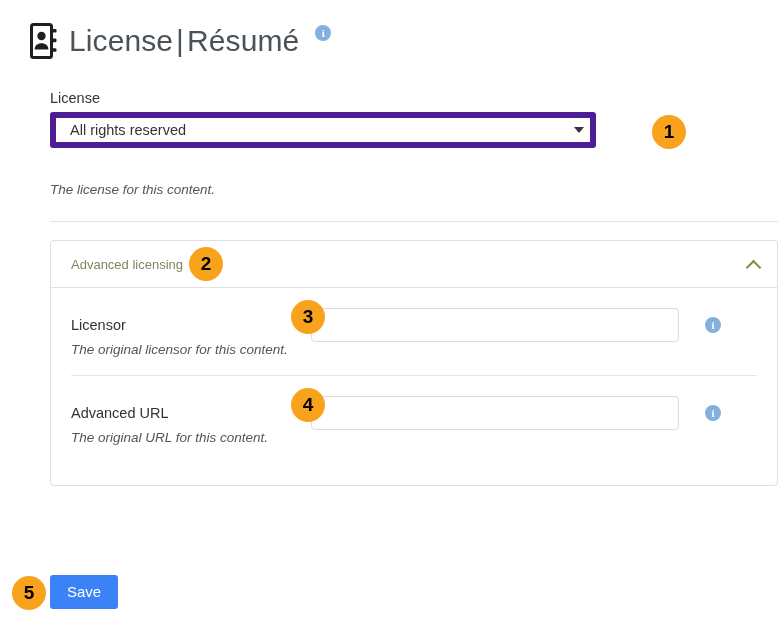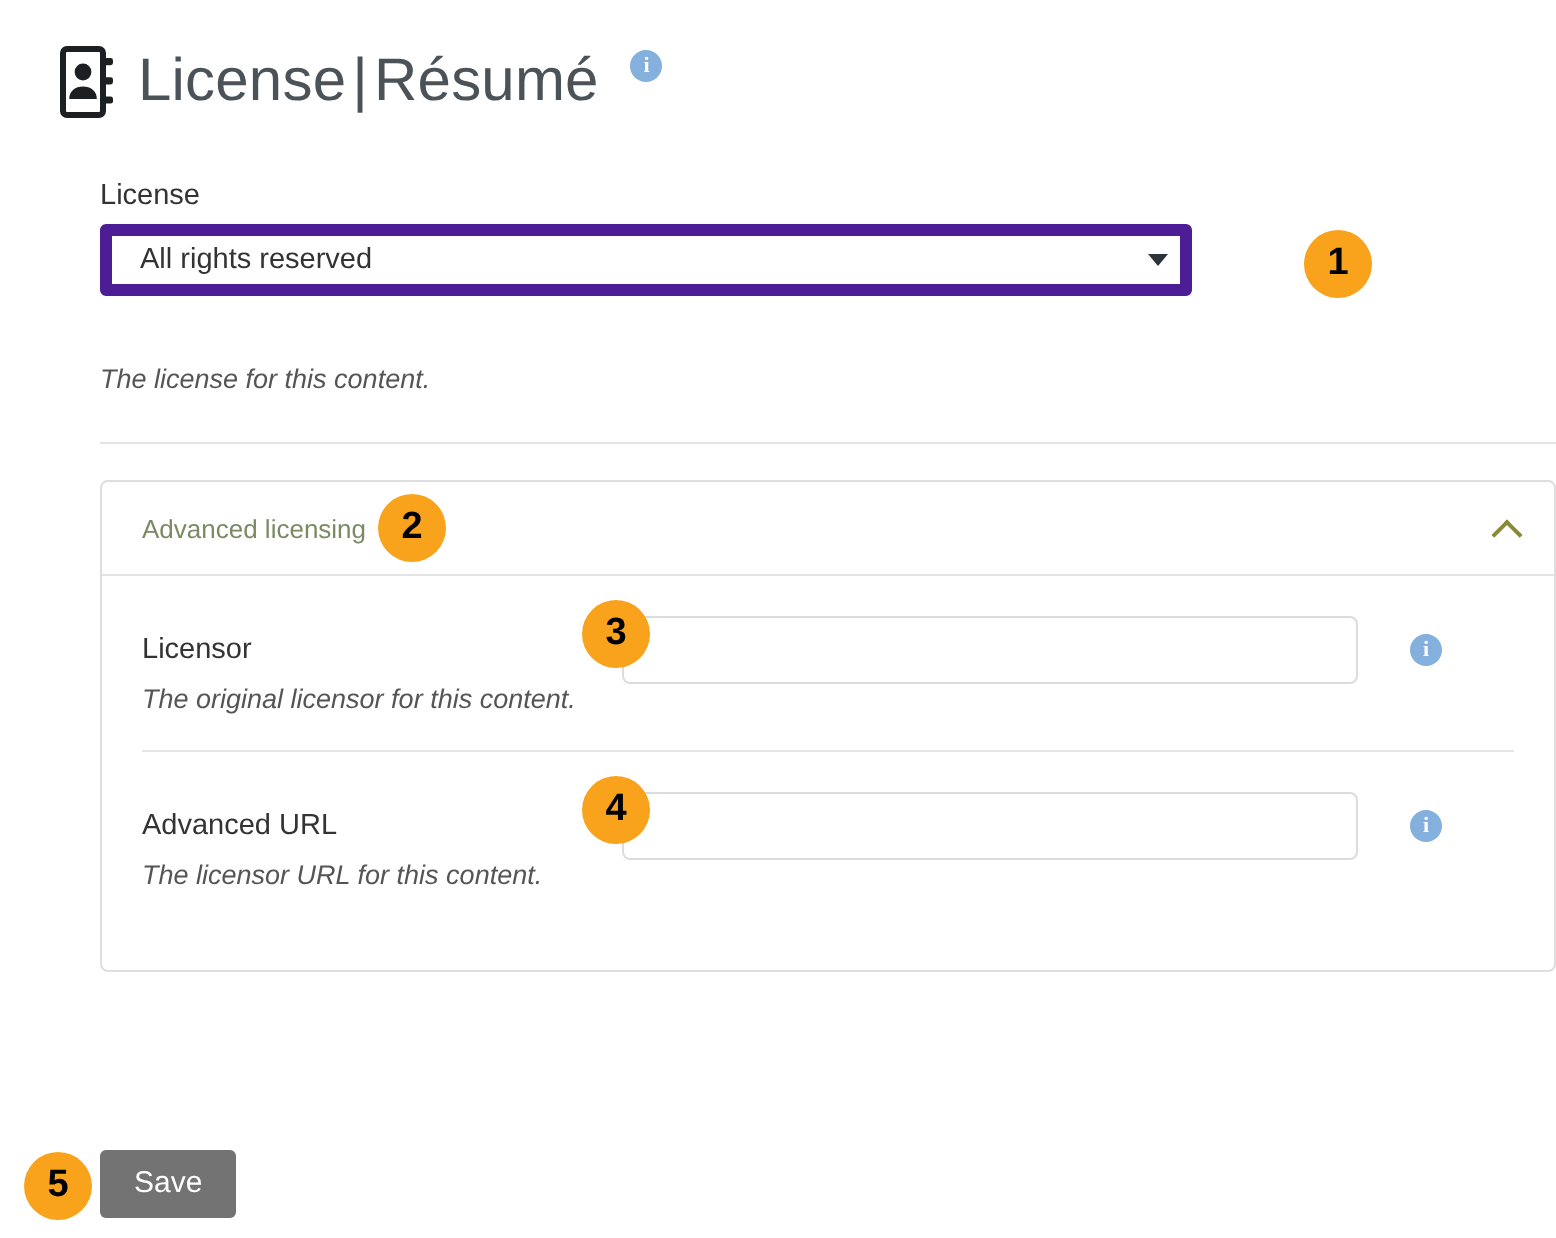--- a/index.html
+++ b/index.html
@@ -227,21 +227,21 @@
     margin: 0 20px;
   }
 
   
   .save-row {
     position: absolute;
     left: 50px;
     top: 575px;
   }
   .save-button {
-    background: #737373;
+    background: #3b82f6;
     color: #ffffff;
     border: none;
     border-radius: 3px;
     font-family: "Liberation Sans", sans-serif;
     font-size: 15px;
     padding: 9px 17px 10px 17px;
     cursor: pointer;
     line-height: 1;
   }
 </style>
@@ -303,21 +303,21 @@
 
       <hr class="inner-divider">
 
       <div class="panel-field" style="padding-bottom:40px;">
         <div class="panel-field-row">
           <span class="panel-field-label">Advanced URL</span>
           <span class="badge" style="left:240px; top:12px;">4</span>
           <input class="text-input" type="text" value="" placeholder="" style="">
           <span class="info-icon field-info">i</span>
         </div>
-        <div class="help-text">The licensor URL for this content.</div>
+        <div class="help-text">The original URL for this content.</div>
       </div>
 
     </div>
   </div>
 </div>
 
 <div class="save-row">
   <span class="badge" style="left:-38px; top:1px;">5</span>
   <button class="save-button">Save</button>
 </div>

